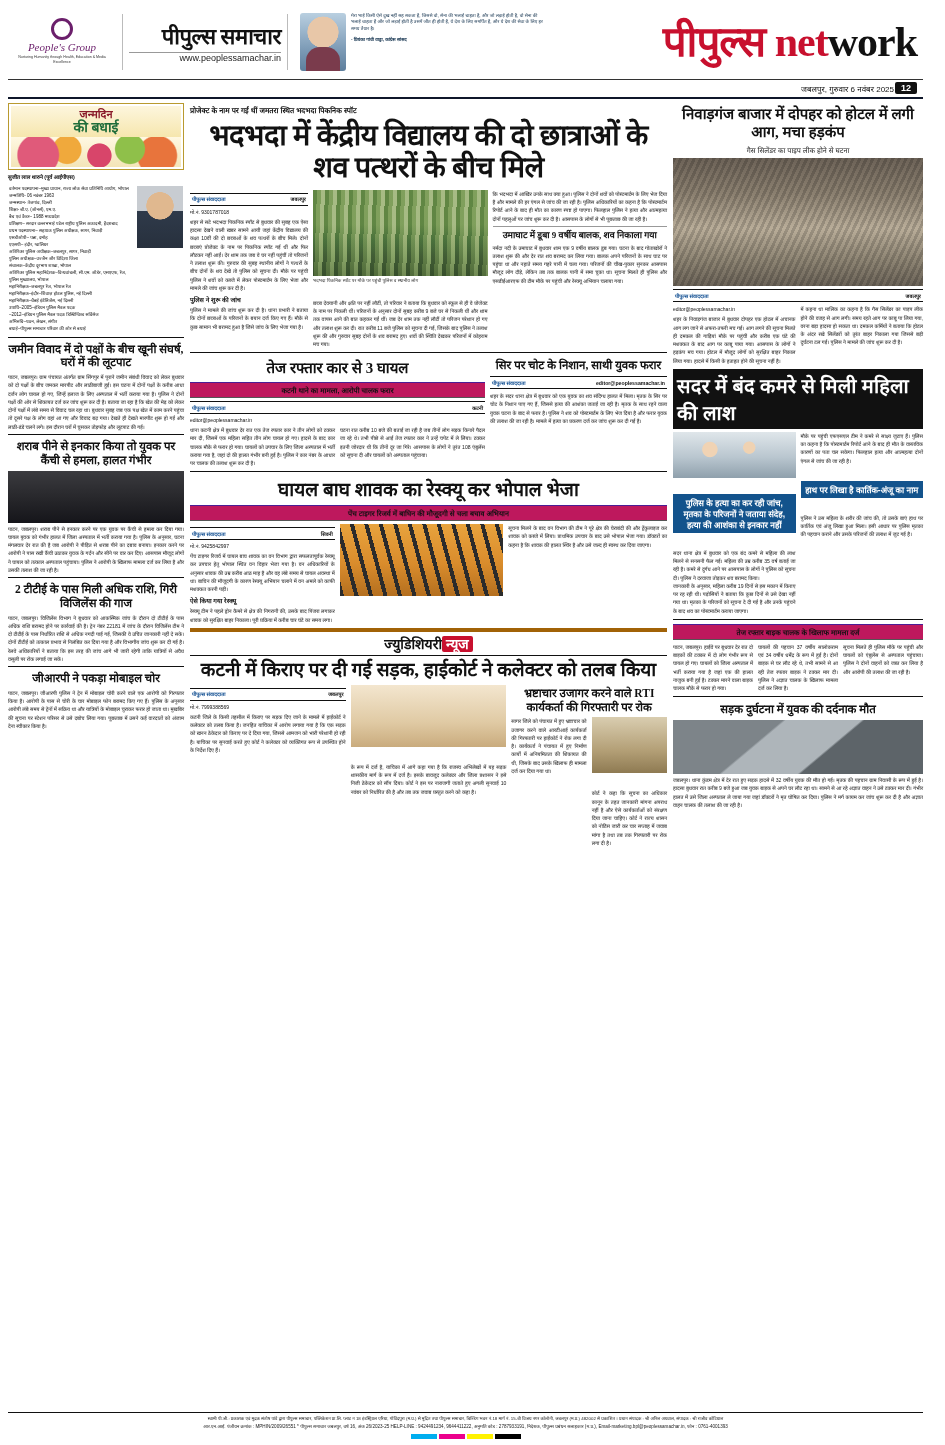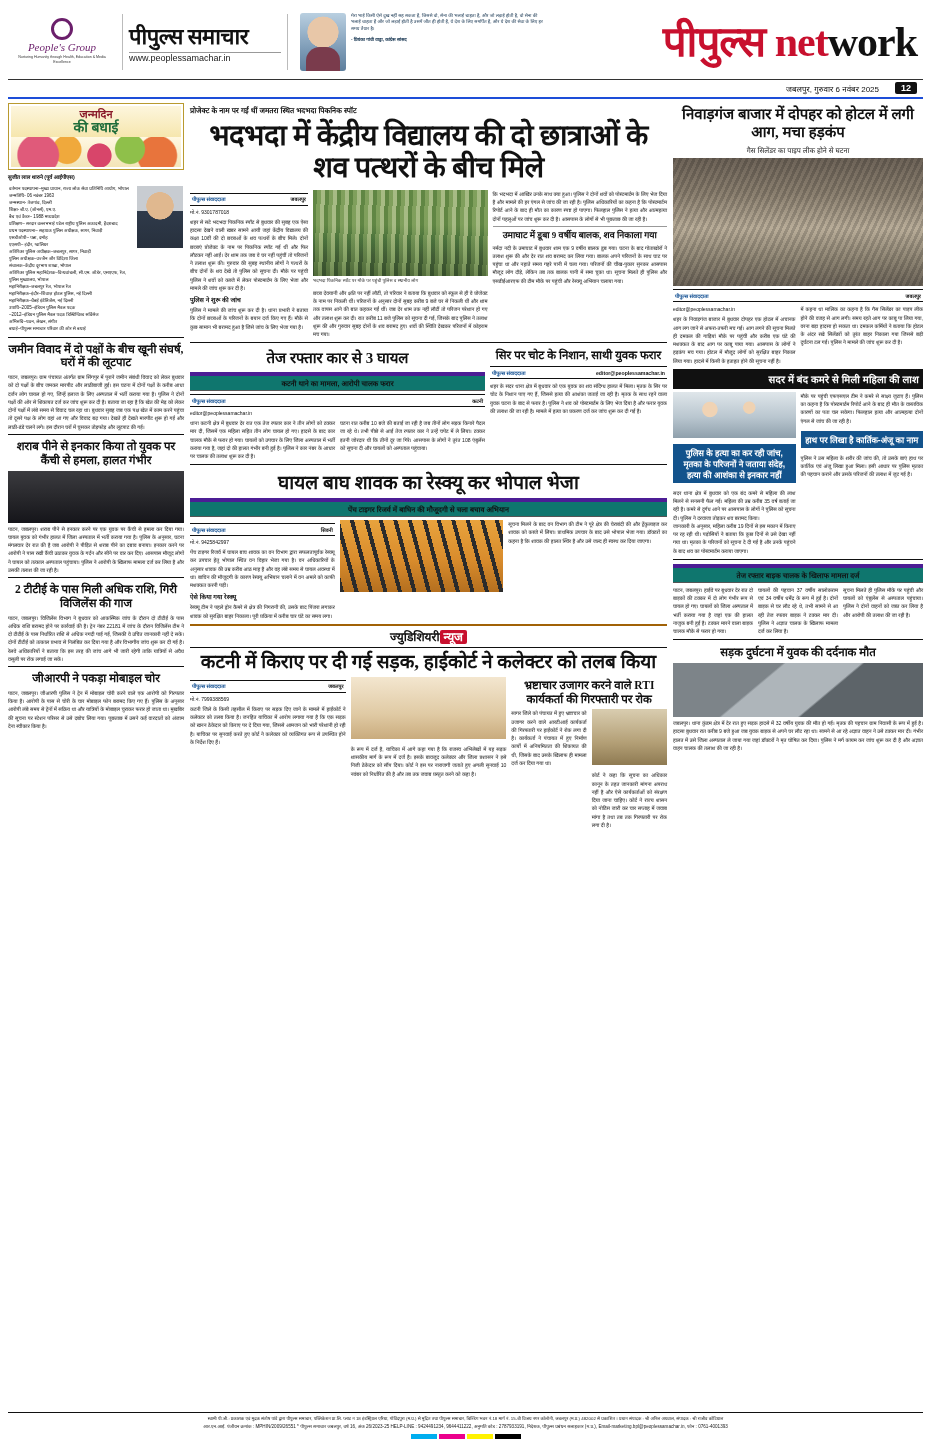--- a/index.html
+++ b/index.html
@@ -31,21 +31,21 @@
     width: 108px; text-align: center;
     display:flex; flex-direction:column; align-items:center; justify-content:center;
   }
   .mh-logo .ring {
     width: 22px; height: 22px; border-radius: 50%;
     border: 3px solid #6b1f6b; margin-bottom: 1px;
   }
   .mh-logo .lname { font-family:"Liberation Serif",serif; font-size:11px; color:#6b1f6b; font-style:italic;}
   .mh-logo .ltag { font-size:3.6px; color:#333; line-height:1.35; margin-top:2px; width:100px;}
   .mh-sep { width:1px; height:56px; background:#bbb; margin:0 6px; }
-  .mh-brandblock { width:152px; text-align:left; }
+  .mh-brandblock { width:152px; text-align:right; }
   .mh-brandblock .hin {
     font-family:"Liberation Serif",serif; font-weight:bold; font-size:22px; letter-spacing:-0.5px;
   }
   .mh-brandblock .site {
     font-size:9px; color:#1a1a1a; margin-top:2px; border-top:1px solid #999; padding-top:0;
   }
   .mh-quote {
     width: 250px; display:flex; gap:5px; align-items:flex-start; padding-left:6px;
   }
   .mh-quote .portrait {
@@ -62,22 +62,22 @@
   .mh-quote .qtext { font-size:4.6px; line-height:1.5; color:#13324e; }
   .mh-quote .qby { font-size:4.6px; color:#13324e; font-weight:bold; margin-top:3px;}
   .mh-title { flex:1; text-align:right; padding-right:6px; }
   .mh-title .t1 {
     font-family:"Liberation Serif",serif; font-weight:bold; font-size:42px; line-height:1;
     letter-spacing:-1px;
   }
   .mh-title .t1 .red { color:#c8102e;text-align:right; }
   .mh-title .t1 .blk { color:#111; }
   .dateline {
-    display:flex; justify-content:flex-end; align-items:center; gap:16px;
-    font-size:8px; padding:2px 6px 3px 0; border-bottom:2px solid #1d4ed8;
+    display:flex; justify-content:flex-end; align-items:center; gap:1px;
+    font-size:8px; padding:2px 6px 3px 0; border-bottom:2px solid #0f172a;
   }
   .dateline .pageno {
     background:#111; color:#fff; font-weight:bold; font-size:9px;
     padding:1px 6px; border-radius:2px;
   }
 
   
   .cols { display:flex; gap:6px; padding-top:4px; }
   .colL { width:176px; }
   .colC { flex:1; }
@@ -104,28 +104,28 @@
     font-size:5.2px; border-top:1px solid #111; border-bottom:1px solid #111;
     padding:1.5px 2px; margin:3px 0; font-weight:bold;
   }
   .bylinebar .b1 { color:#0b4a8f; }
   .bylinebar .b2 { color:#111; }
   .contactline { font-size:5px; color:#111; margin:1px 0 3px 0; }
   .subhead-bold { font-size:6.4px; font-weight:bold; margin:3px 0 2px 0; }
 
   .blackbar {
     background:#111; color:#fff; font-family:"Liberation Serif",serif; font-weight:bold;
-    font-size:10px; text-align:right; padding:3px 4px; letter-spacing:0.2px;
+    font-size:20px; text-align:left; padding:3px 4px; letter-spacing:0.2px;
   }
   .bluebar {
     background:#13538c; color:#fff; font-weight:bold; font-size:8.4px;
     text-align:center; padding:3px 4px;
   }
   .graybar {
-    background:#0f766e; border-top:4px solid #4c1d95; border-bottom:1px solid #555;
+    background:#be185d; border-top:1px solid #4c1d95; border-bottom:1px solid #555;
     font-size:7.2px; text-align:center; padding:2px; font-weight:bold;
   }
 
   
   .photo { position:relative; overflow:hidden; background:#cfcfcf; }
   .cap { font-size:4.6px; color:#333; padding-top:1px; }
 
   .ph-rubble {
     background:
       linear-gradient(180deg,#6c6257 0%,#8b8070 28%,#b9ad99 55%,#8d8473 80%,#6b6358 100%),
@@ -191,41 +191,41 @@
       radial-gradient(circle at 86% 62%, #e8743c 0 13%, rgba(0,0,0,0) 14%),
       linear-gradient(180deg,#fff8e2,#f3e5b8);
   }
   .greet-body { display:flex; gap:4px; padding:3px 1px 0; }
   .greet-body .txt { font-size:4.5px; line-height:1.55; flex:1; }
   .greet-body .pic { width:46px; }
   .greet-name { font-size:5.4px; font-weight:bold; margin-bottom:2px;}
 
   
   .jud-badge {
-    text-align:center; font-weight:bold; font-size:12px; padding:2px;
-    border-top:2px solid #a16207; border-bottom:1px solid #111;
+    text-align:center; font-weight:bold; font-size:14px; padding:2px;
+    border-top:4px solid #a16207; border-bottom:1px solid #111;
   }
   .jud-badge .j1 { color:#111; }
   .jud-badge .j2 { background:#c8102e; color:#fff; padding:0 4px; border-radius:2px;}
 
   
   .footer {
     position:absolute; left:8px; right:8px; bottom:6px;
     border-top:1px solid #111; padding-top:3px;
   }
   .footer .f1 { font-size:4.4px; line-height:1.5; text-align:center; color:#222;}
   .footer .f2 { font-size:4.6px; line-height:1.5; text-align:center; color:#222; margin-top:2px;}
   .cmyk { display:flex; gap:2px; justify-content:center; margin-top:3px; }
   .cmyk i { width:26px; height:5px; display:block; }
 
   .two { display:flex; gap:5px; }
   .two > div { flex:1; }
   .three { display:flex; gap:5px; }
   .three > div { flex:1; }
-  .mt2{margin-top:6px;} .mt3{margin-top:3px;} .mt4{margin-top:4px;}
+  .mt2{margin-top:16px;} .mt3{margin-top:3px;} .mt4{margin-top:4px;}
 </style>
 </head>
 <body>
 
 <div class="page">
 
   <div class="masthead">
     <div class="mh-logo">
       <div class="ring"></div>
       <div class="lname">People's Group</div>

